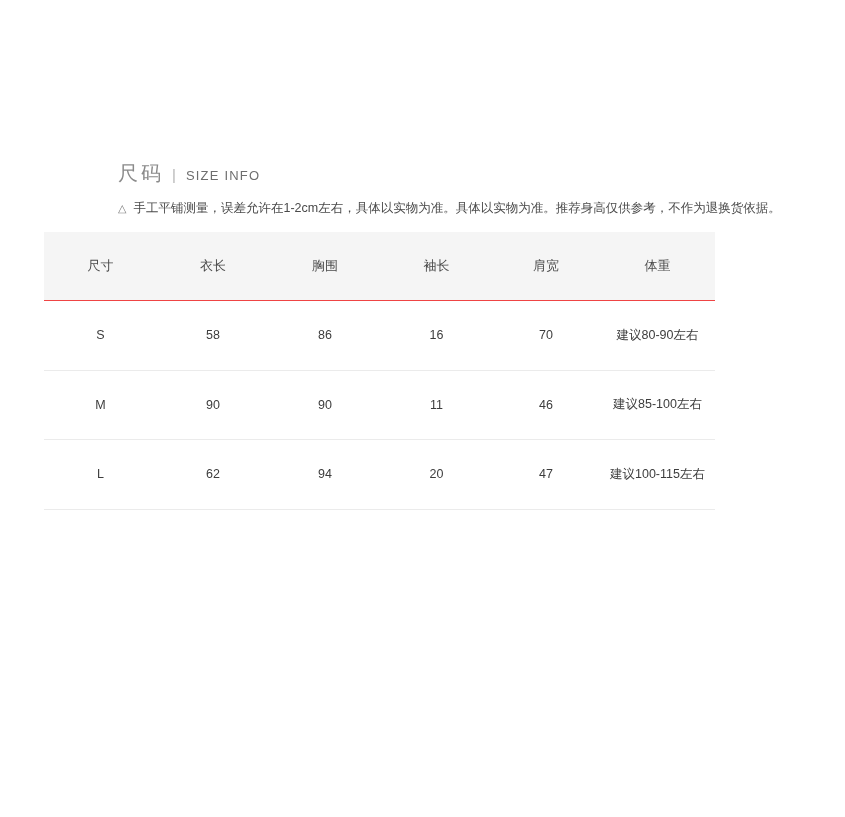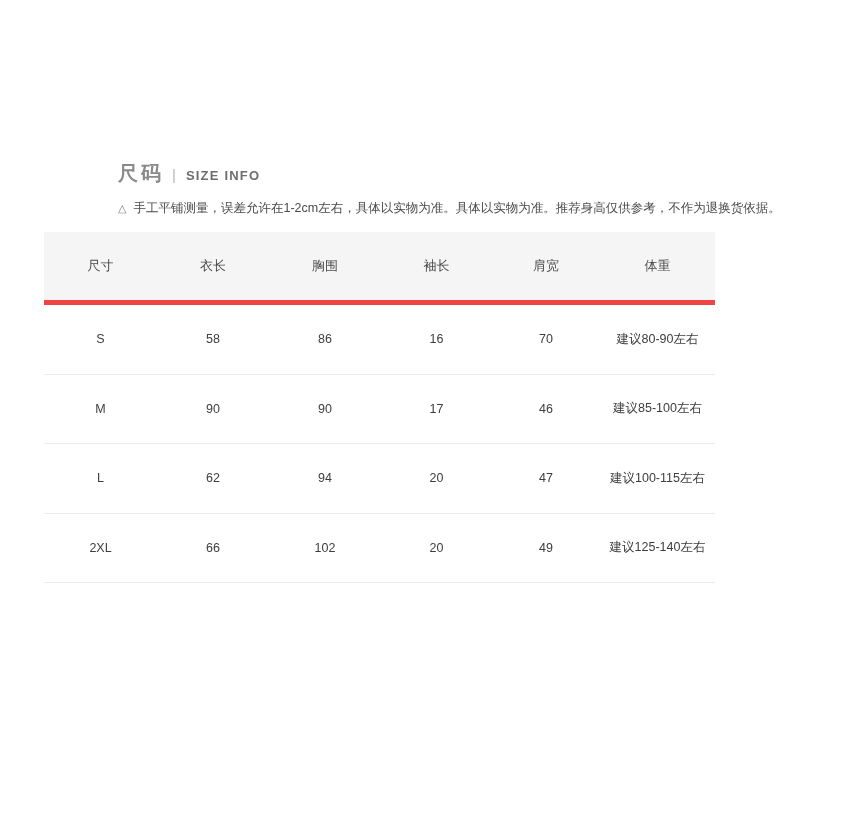--- a/index.html
+++ b/index.html
@@ -30,33 +30,33 @@
     left: 118px;
     top: 160px;
     display: flex;
     align-items: baseline;
     white-space: nowrap;
   }
   .heading-cn {
     font-size: 20px;
     color: #8a8a8a;
     letter-spacing: 3px;
-    font-weight: 700;
+    font-weight: 400;
   }
   .heading-divider {
     display: inline-block;
     margin: 0 10px 0 8px;
     font-size: 15px;
     color: #b5b5b5;
   }
   .heading-en {
     font-size: 13px;
     color: #6e6e6e;
     letter-spacing: 1.2px;
-    font-weight: 700;
+    font-weight: 400;
   }
   .note {
     position: absolute;
     left: 118px;
     top: 200px;
     font-size: 12.5px;
     color: #4a4a4a;
     white-space: nowrap;
     display: flex;
     align-items: center;
@@ -84,21 +84,21 @@
     font-weight: 400;
     font-size: 12.5px;
     color: #3d3d3d;
     border-bottom: 1px solid #ebebeb;
   }
   table.size-table thead th {
     height: 66px;
     background: #f5f5f5;
     color: #4a4a4a;
     font-size: 13px;
-    border-bottom: 5px solid #ef4444;
+    border-bottom: 1px solid #ef4444;
   }
   table.size-table tbody td {
     height: 66.5px;
     background: #ffffff;
   }
   table.size-table tbody tr:last-child td {
     border-bottom: 1px solid #ebebeb;
   }
   col.c0 { width: 113px; }
   col.c1 { width: 112px; }
@@ -150,38 +150,30 @@
             <td>58</td>
             <td>86</td>
             <td>16</td>
             <td>70</td>
             <td>建议80-90左右</td>
           </tr>
           <tr>
             <td>M</td>
             <td>90</td>
             <td>90</td>
-            <td>17</td>
+            <td>11</td>
             <td>46</td>
             <td>建议85-100左右</td>
           </tr>
           <tr>
             <td>L</td>
             <td>62</td>
             <td>94</td>
             <td>20</td>
             <td>47</td>
             <td>建议100-115左右</td>
           </tr>
-          <tr>
-            <td>2XL</td>
-            <td>66</td>
-            <td>102</td>
-            <td>20</td>
-            <td>49</td>
-            <td>建议125-140左右</td>
-          </tr>
         </tbody>
       </table>
     </div>
 
   </div>
 </div>
 
 </body></html>

